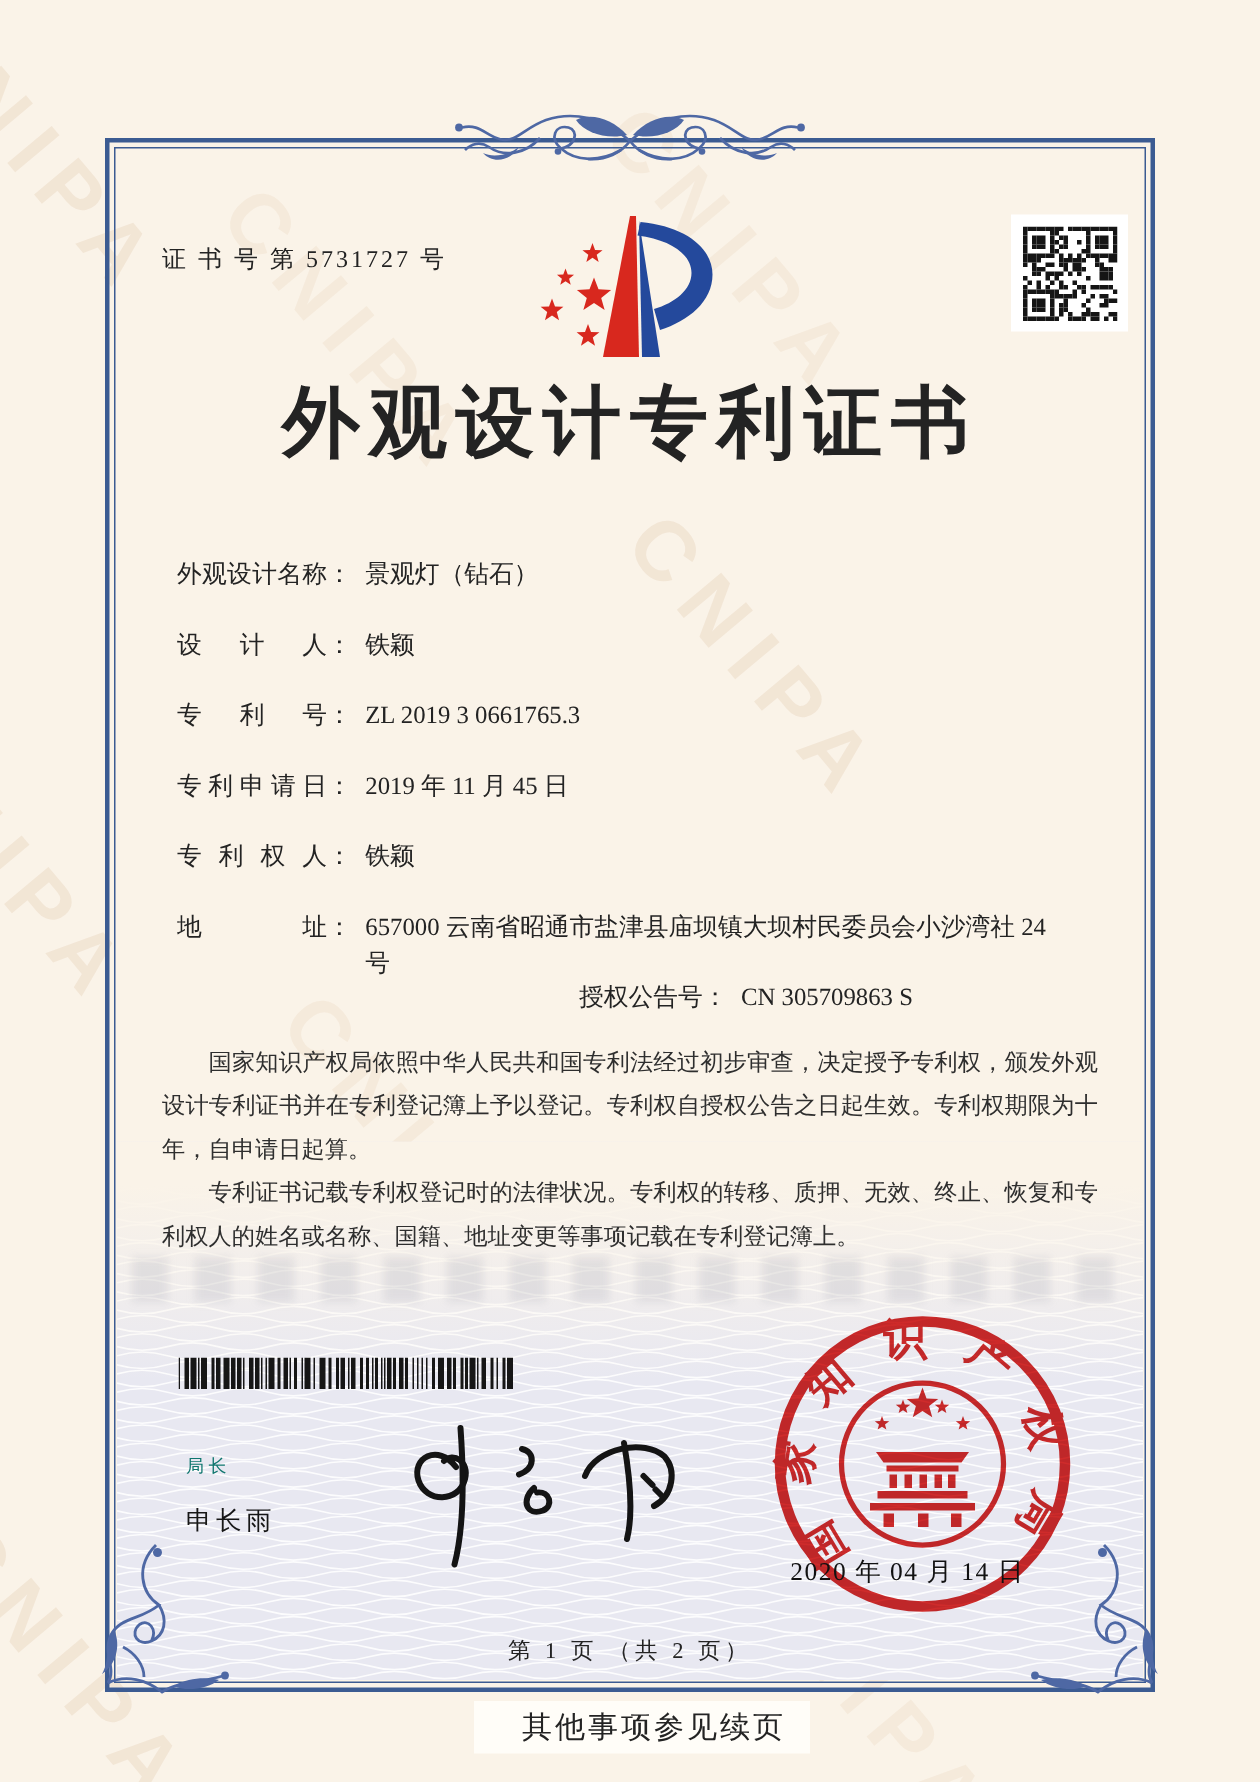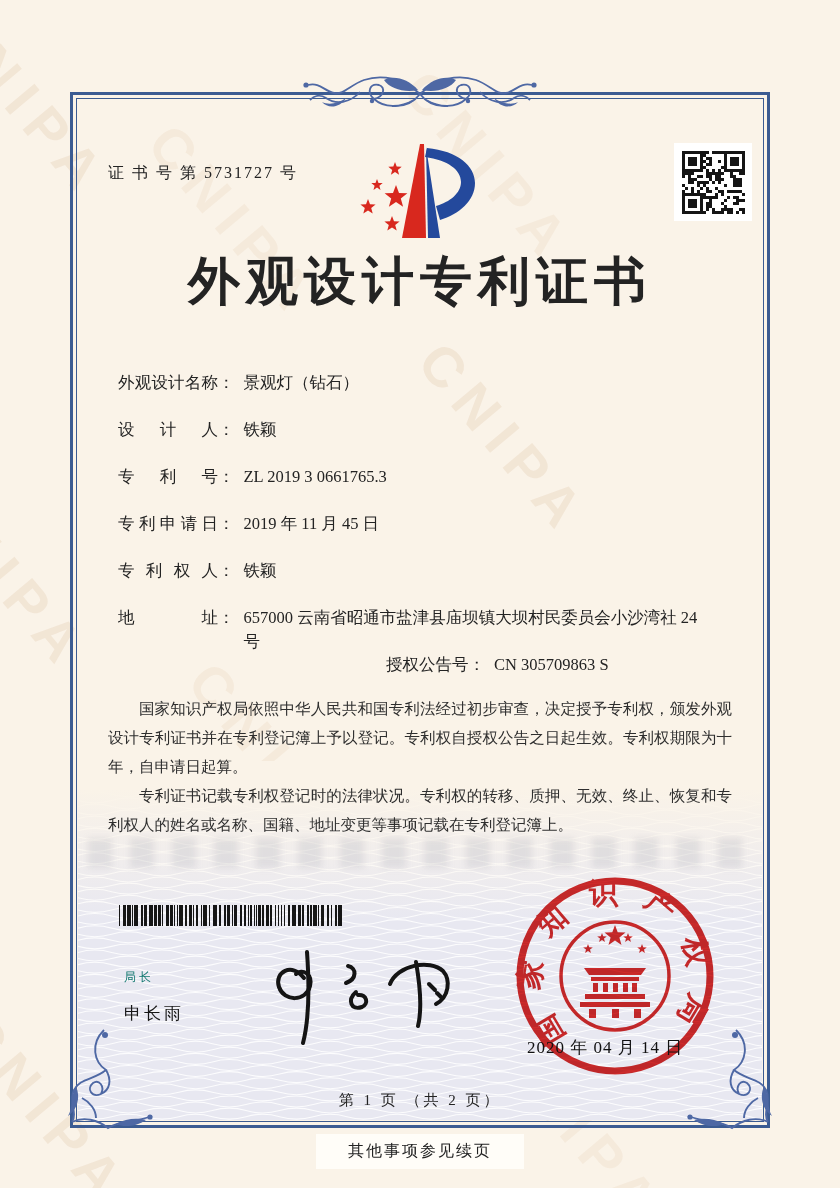--- a/index.html
+++ b/index.html
@@ -62,21 +62,21 @@
     font-size:12px;letter-spacing:3px;z-index:4;color:#0f766e;}
   .signer-name{left:124px;top:1002px;font-family:Liberation Serif, serif;
     font-size:17px;letter-spacing:3px;z-index:4;color:#161616;}
   .sig{left:252px;top:940px;z-index:4;}
   .seal{left:505px;top:866px;z-index:5;mix-blend-mode:multiply;opacity:.95;}
   .seal-date{left:498px;top:1036px;width:214px;text-align:center;font-size:17px;
     letter-spacing:1px;z-index:6;color:#111;}
   .page-info{left:70px;top:1091px;width:700px;text-align:center;font-size:15px;
     letter-spacing:3px;z-index:4;}
   .cont-box{left:316px;top:1134px;width:208px;height:35px;background:#fffdf8;z-index:4;
-    display:flex;align-items:center;justify-content:center;font-size:16px;letter-spacing:2px;}
+    display:flex;align-items:center;justify-content:center;font-size:20px;letter-spacing:2px;padding-left:16px;}
 </style>
 </head>
 <body>
 
 <div class="page">
 
   <span class="wm" style="left:-25px;top:-8px;">CNIPA</span>
   <span class="wm light" style="left:185px;top:112px;">CNIPA</span>
   <span class="wm light" style="left:440px;top:58px;">CNIPA</span>
   <span class="wm" style="left:455px;top:330px;">CNIPA</span>

